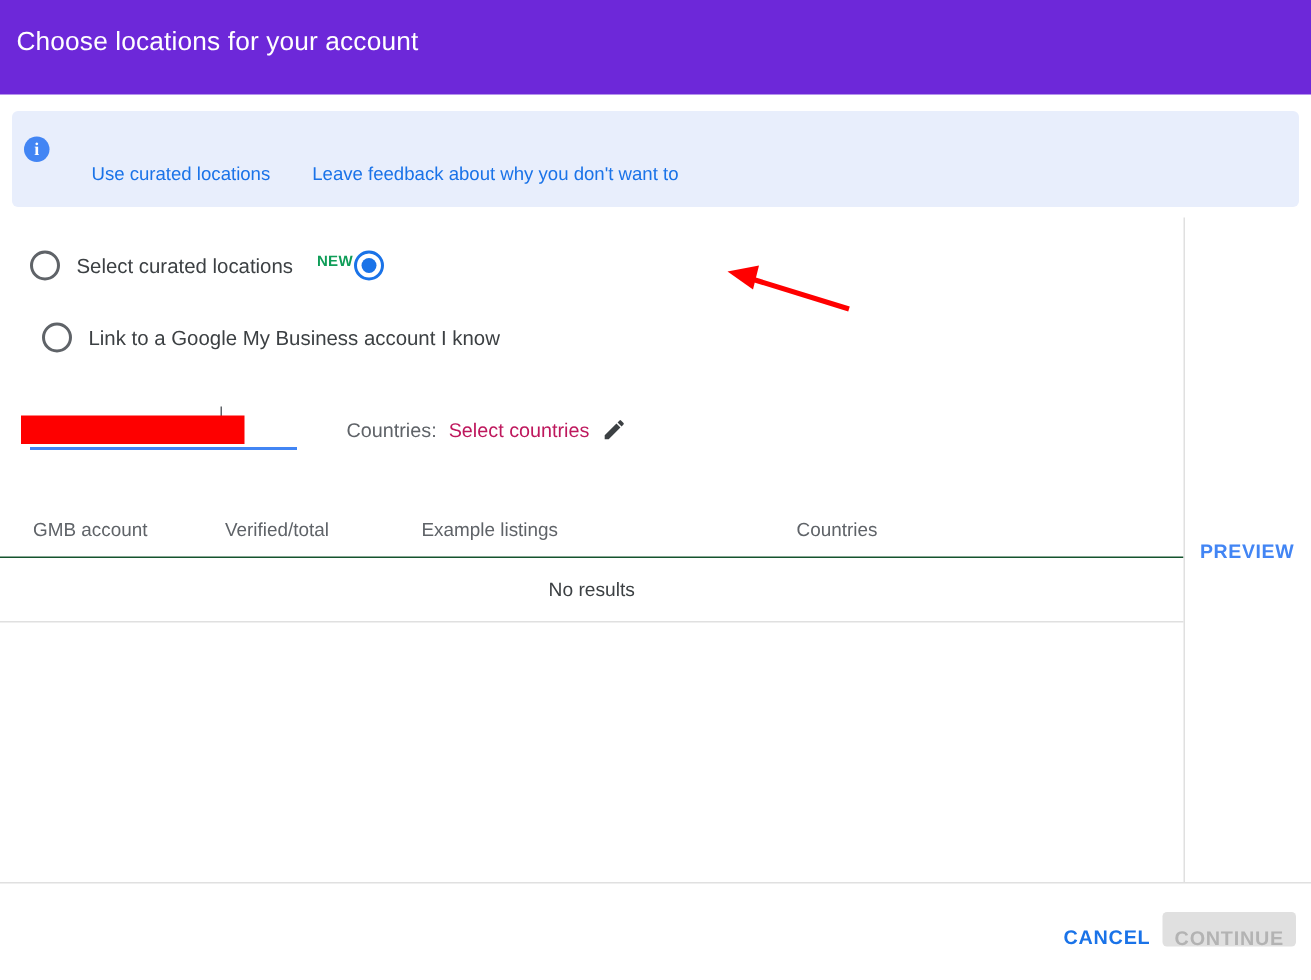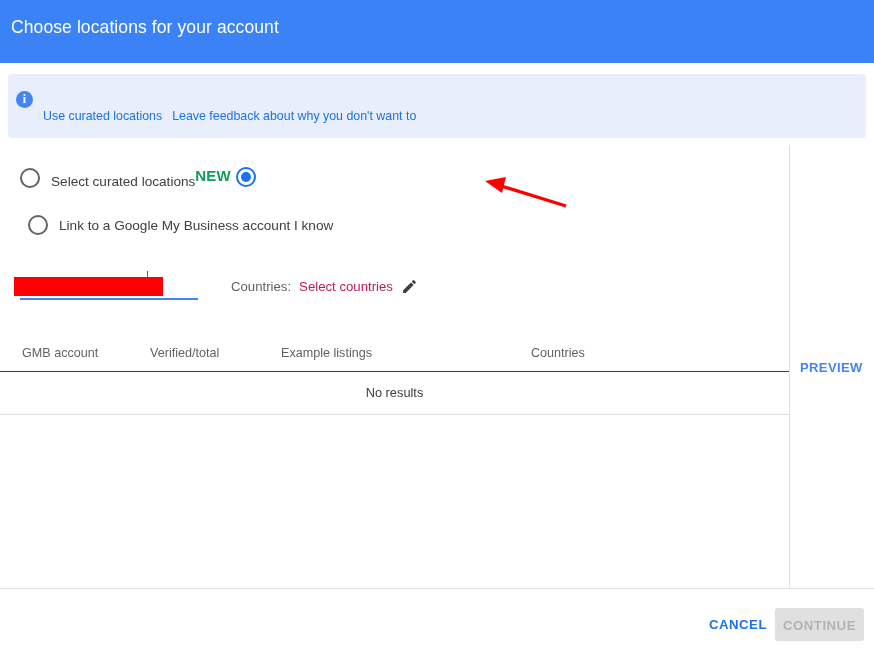--- a/index.html
+++ b/index.html
@@ -16,21 +16,21 @@
     -webkit-font-smoothing: antialiased;
   }
 
   
   .dialog-header {
     position: absolute;
     left: 0;
     top: 0;
     width: 874px;
     height: 63px;
-    background: #3b82f6;
+    background: #6d28d9;
     box-sizing: border-box;
   }
   .dialog-title {
     position: absolute;
     left: 11px;
     top: 17px;
     font-size: 17.5px;
     color: #ffffff;
     letter-spacing: 0.1px;
     white-space: nowrap;
@@ -75,20 +75,21 @@
     position: absolute;
     left: 35px;
     top: 35px;
     font-size: 12.4px;
     white-space: nowrap;
   }
   .info-links a {
     color: #1a73e8;
     text-decoration: none;
     cursor: pointer;
+    margin-left: 18px;
   }
   .info-links .link-gap {
     display: inline-block;
     width: 10px;
   }
 
   
   .radio-row {
     position: absolute;
     display: flex;
@@ -121,24 +122,24 @@
     border-radius: 50%;
     background: #1a73e8;
   }
   .radio-label {
     margin-left: 11px;
     font-size: 13.6px;
     color: #3c4043;
     white-space: nowrap;
   }
   .badge-new {
-    font-size: 15px;
+    font-size: 10px;
     font-weight: bold;
     color: #0f9d58;
-    margin-left: 0;
+    margin-left: 16px;
     vertical-align: 5px;
     letter-spacing: 0.2px;
   }
 
   
   .arrow-annotation {
     position: absolute;
     left: 478px;
     top: 168px;
     width: 100px;
@@ -289,21 +290,21 @@
     border: none;
     border-radius: 3px;
     cursor: pointer;
     font-family: "Liberation Sans", sans-serif;
   }
   .btn-continue {
     position: absolute;
     left: 775px;
     top: 608px;
     width: 89px;
-    height: 33px;
+    height: 23px;
     line-height: 33px;
     text-align: center;
     font-size: 13.2px;
     font-weight: bold;
     color: #b3b3b3;
     letter-spacing: 0.5px;
     background: #e0e0e0;
     border: none;
     border-radius: 3px;
     cursor: default;

